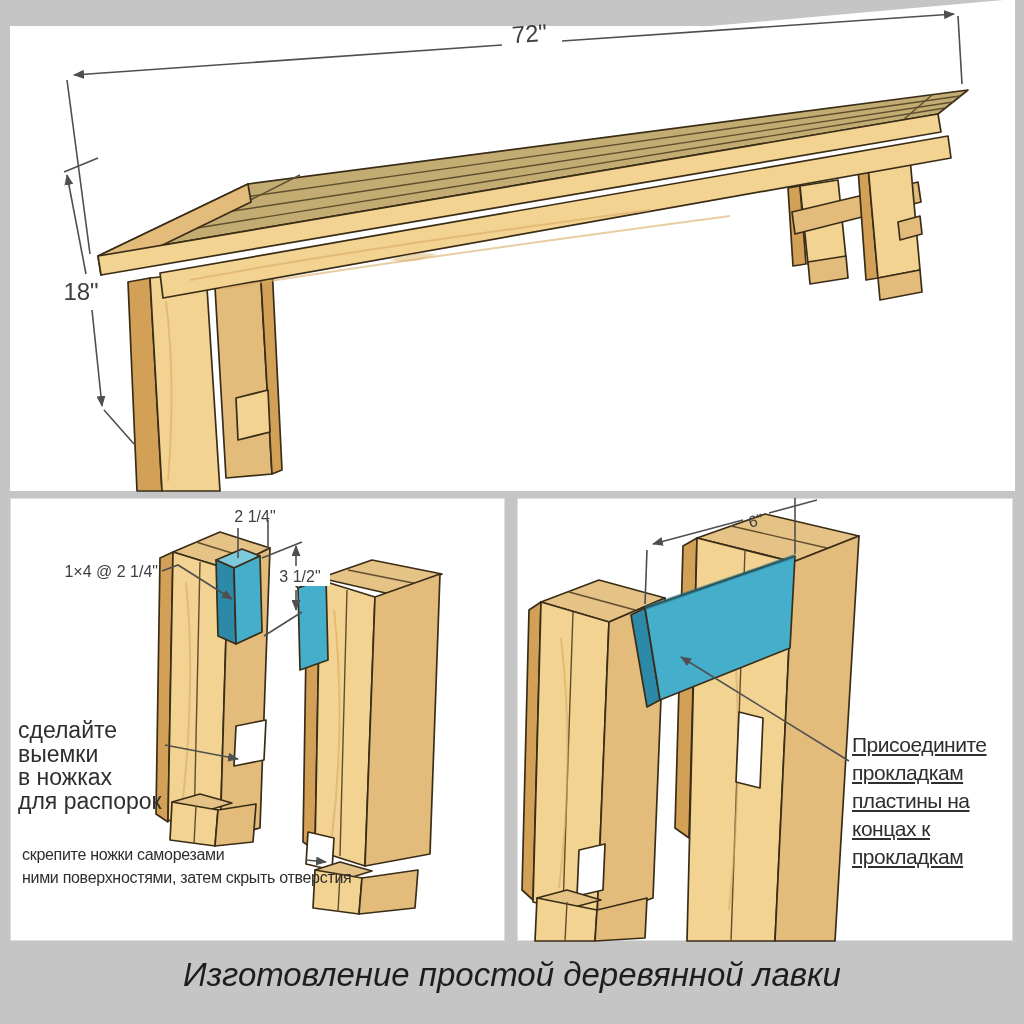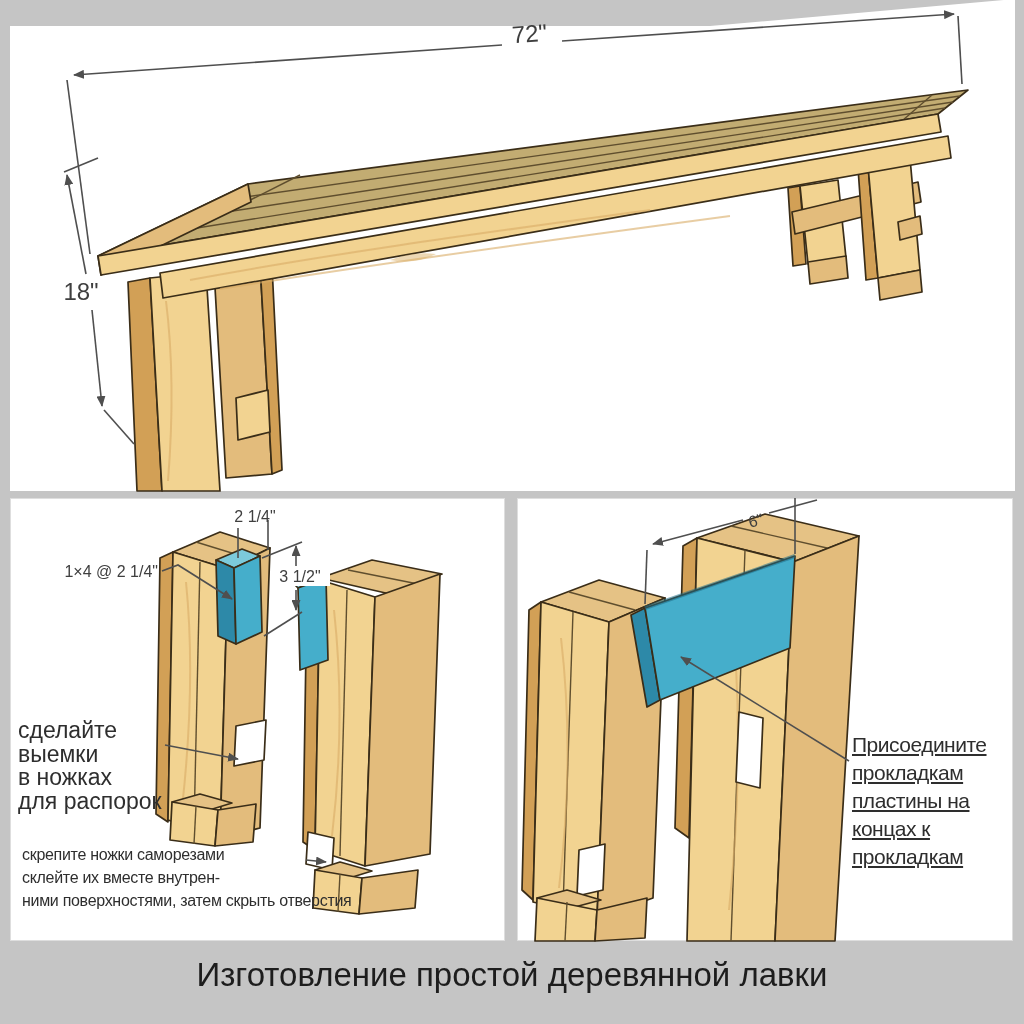--- a/index.html
+++ b/index.html
@@ -31,21 +31,21 @@
   .dimlbl-big{fill:#3f3f3f;font-family:"Liberation Sans",sans-serif;font-size:24px;}
   .lblbg{fill:#ffffff;}
   
   .note{position:absolute;color:var(--text,#2e2e2e);}
   .note div{white-space:nowrap;}
   #note-notch{left:8px;top:221px;width:192px;text-align:left;font-size:23px;line-height:23.5px;}
   #note-fasten{left:12px;top:345px;width:482px;font-size:16px;line-height:23.2px;letter-spacing:-0.3px;}
   #note-attach{left:335px;top:233px;width:165px;font-size:21px;line-height:28px;letter-spacing:-0.5px;text-decoration:underline;}
   #caption{
     position:absolute;left:0;top:956px;width:1024px;text-align:center;
-    font-size:33px;color:#1d1d1d;
+    font-size:33px;color:#1d1d1d;font-style:italic;
   }
 </style>
 </head>
 <body>
 
 <div class="panel" id="panel-top">
   <svg width="1005" height="492" viewBox="0 -27 1005 492" style="top:-27px">
     <defs>
       <marker id="arrT" markerWidth="12" markerHeight="9" refX="10" refY="4.5" orient="auto" markerUnits="userSpaceOnUse">
         <path d="M0,0 L11,4.5 L0,9 z" fill="#4f4f4f"></path>
@@ -178,21 +178,20 @@
   </svg>
 
   <div class="note" id="note-notch">
     <div>сделайте</div>
     <div>выемки</div>
     <div>в ножках</div>
     <div>для распорок</div>
   </div>
   <div class="note" id="note-fasten">
     <div>скрепите ножки саморезами</div>
-    <div>склейте их вместе внутрен-</div>
     <div>ними поверхностями, затем скрыть отверстия</div>
   </div>
 </div>
 
 <div class="panel" id="panel-br">
   <svg width="496" height="443" viewBox="0 0 496 443">
     <defs>
       <marker id="arrR" markerWidth="12" markerHeight="9" refX="10" refY="4.5" orient="auto" markerUnits="userSpaceOnUse">
         <path d="M0,0 L11,4.5 L0,9 z" fill="#4f4f4f"></path>
       </marker>

